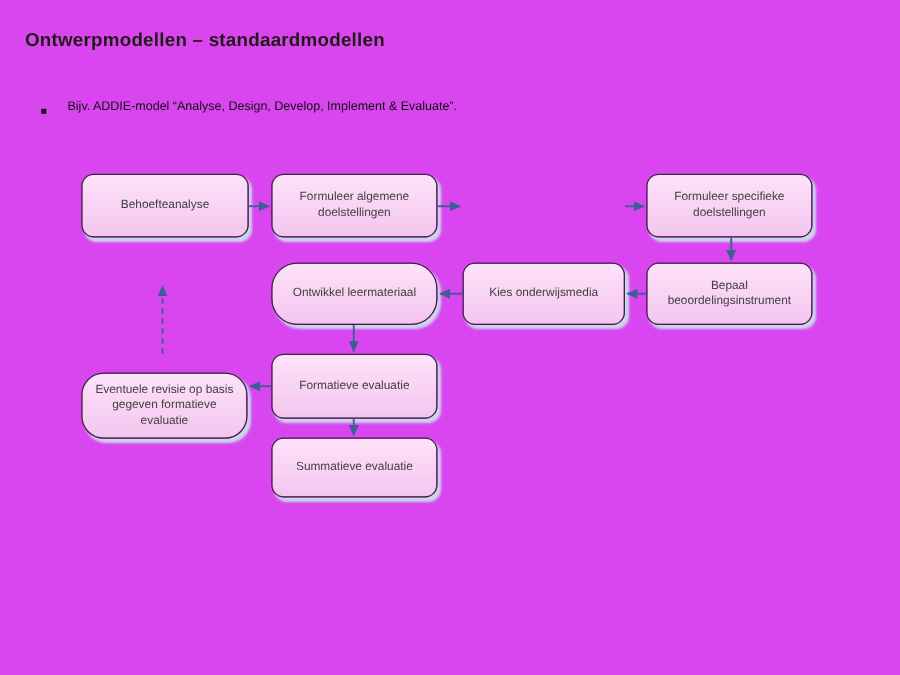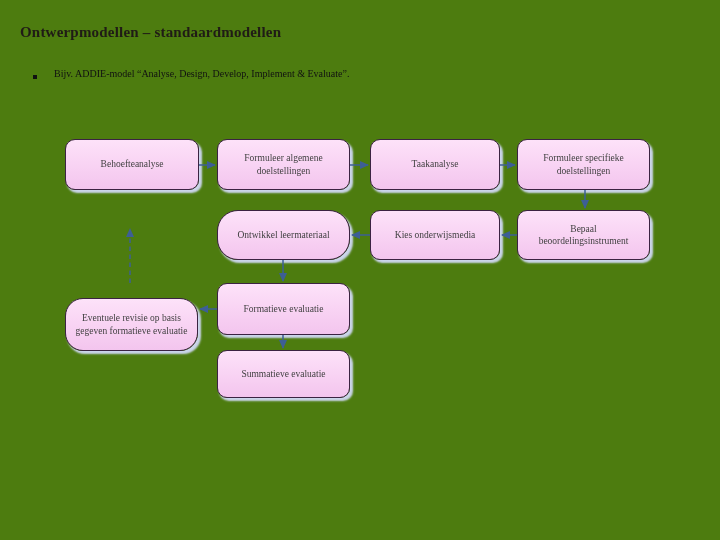--- a/index.html
+++ b/index.html
@@ -5,37 +5,36 @@
   html, body {
     margin: 0;
     padding: 0;
     background: #ffffff;
     font-family: "Liberation Sans", sans-serif;
   }
   .slide {
     position: relative;
     width: 720px;
     height: 540px;
-    background: #4d7c0f;
+    background: #d946ef;
     overflow: hidden;
-    font-family: Liberation Serif, serif;
   }
   .slide-title {
     position: absolute;
     left: 20px;
     top: 24px;
     font-size: 15px;
     font-weight: 700;
     color: #201b16;
     letter-spacing: 0.2px;
   }
   .bullet-row {
     position: absolute;
     left: 33px;
-    top: 68px;
+    top: 80px;
     display: flex;
     align-items: flex-end;
   }
   .bullet-marker {
     width: 4px;
     height: 4px;
     background: #111111;
     margin-top: 4px;
     flex: 0 0 auto;
   }
@@ -83,21 +82,20 @@
 
   <div class="bullet-row">
     <div class="bullet-marker"></div>
     <div class="bullet-text">Bijv. ADDIE-model “Analyse, Design, Develop, Implement &amp; Evaluate”.</div>
   </div>
 
   <div class="diagram">
 
     <div class="node" style="left:65px;  top:139px; width:134px; height:51px;">Behoefteanalyse</div>
     <div class="node" style="left:217px; top:139px; width:133px; height:51px;">Formuleer algemene doelstellingen</div>
-    <div class="node" style="left:370px; top:139px; width:130px; height:51px;">Taakanalyse</div>
     <div class="node" style="left:517px; top:139px; width:133px; height:51px;">Formuleer specifieke doelstellingen</div>
     <div class="node" style="left:217px; top:210px; width:133px; height:50px;border-radius:21px;">Ontwikkel leermateriaal</div>
     <div class="node" style="left:517px; top:210px; width:133px; height:50px;">Bepaal beoordelingsinstrument</div>
     <div class="node" style="left:370px; top:210px; width:130px; height:50px;">Kies onderwijsmedia</div>
     <div class="node" style="left:65px;  top:298px; width:133px; height:53px;border-radius:18px;">Eventuele revisie op basis gegeven formatieve evaluatie</div>
     <div class="node" style="left:217px; top:283px; width:133px; height:52px;">Formatieve evaluatie</div>
     <div class="node" style="left:217px; top:350px; width:133px; height:48px;">Summatieve evaluatie</div>
 
     <svg class="arrow-layer" width="720" height="540" viewBox="0 0 720 540">
       <defs>

